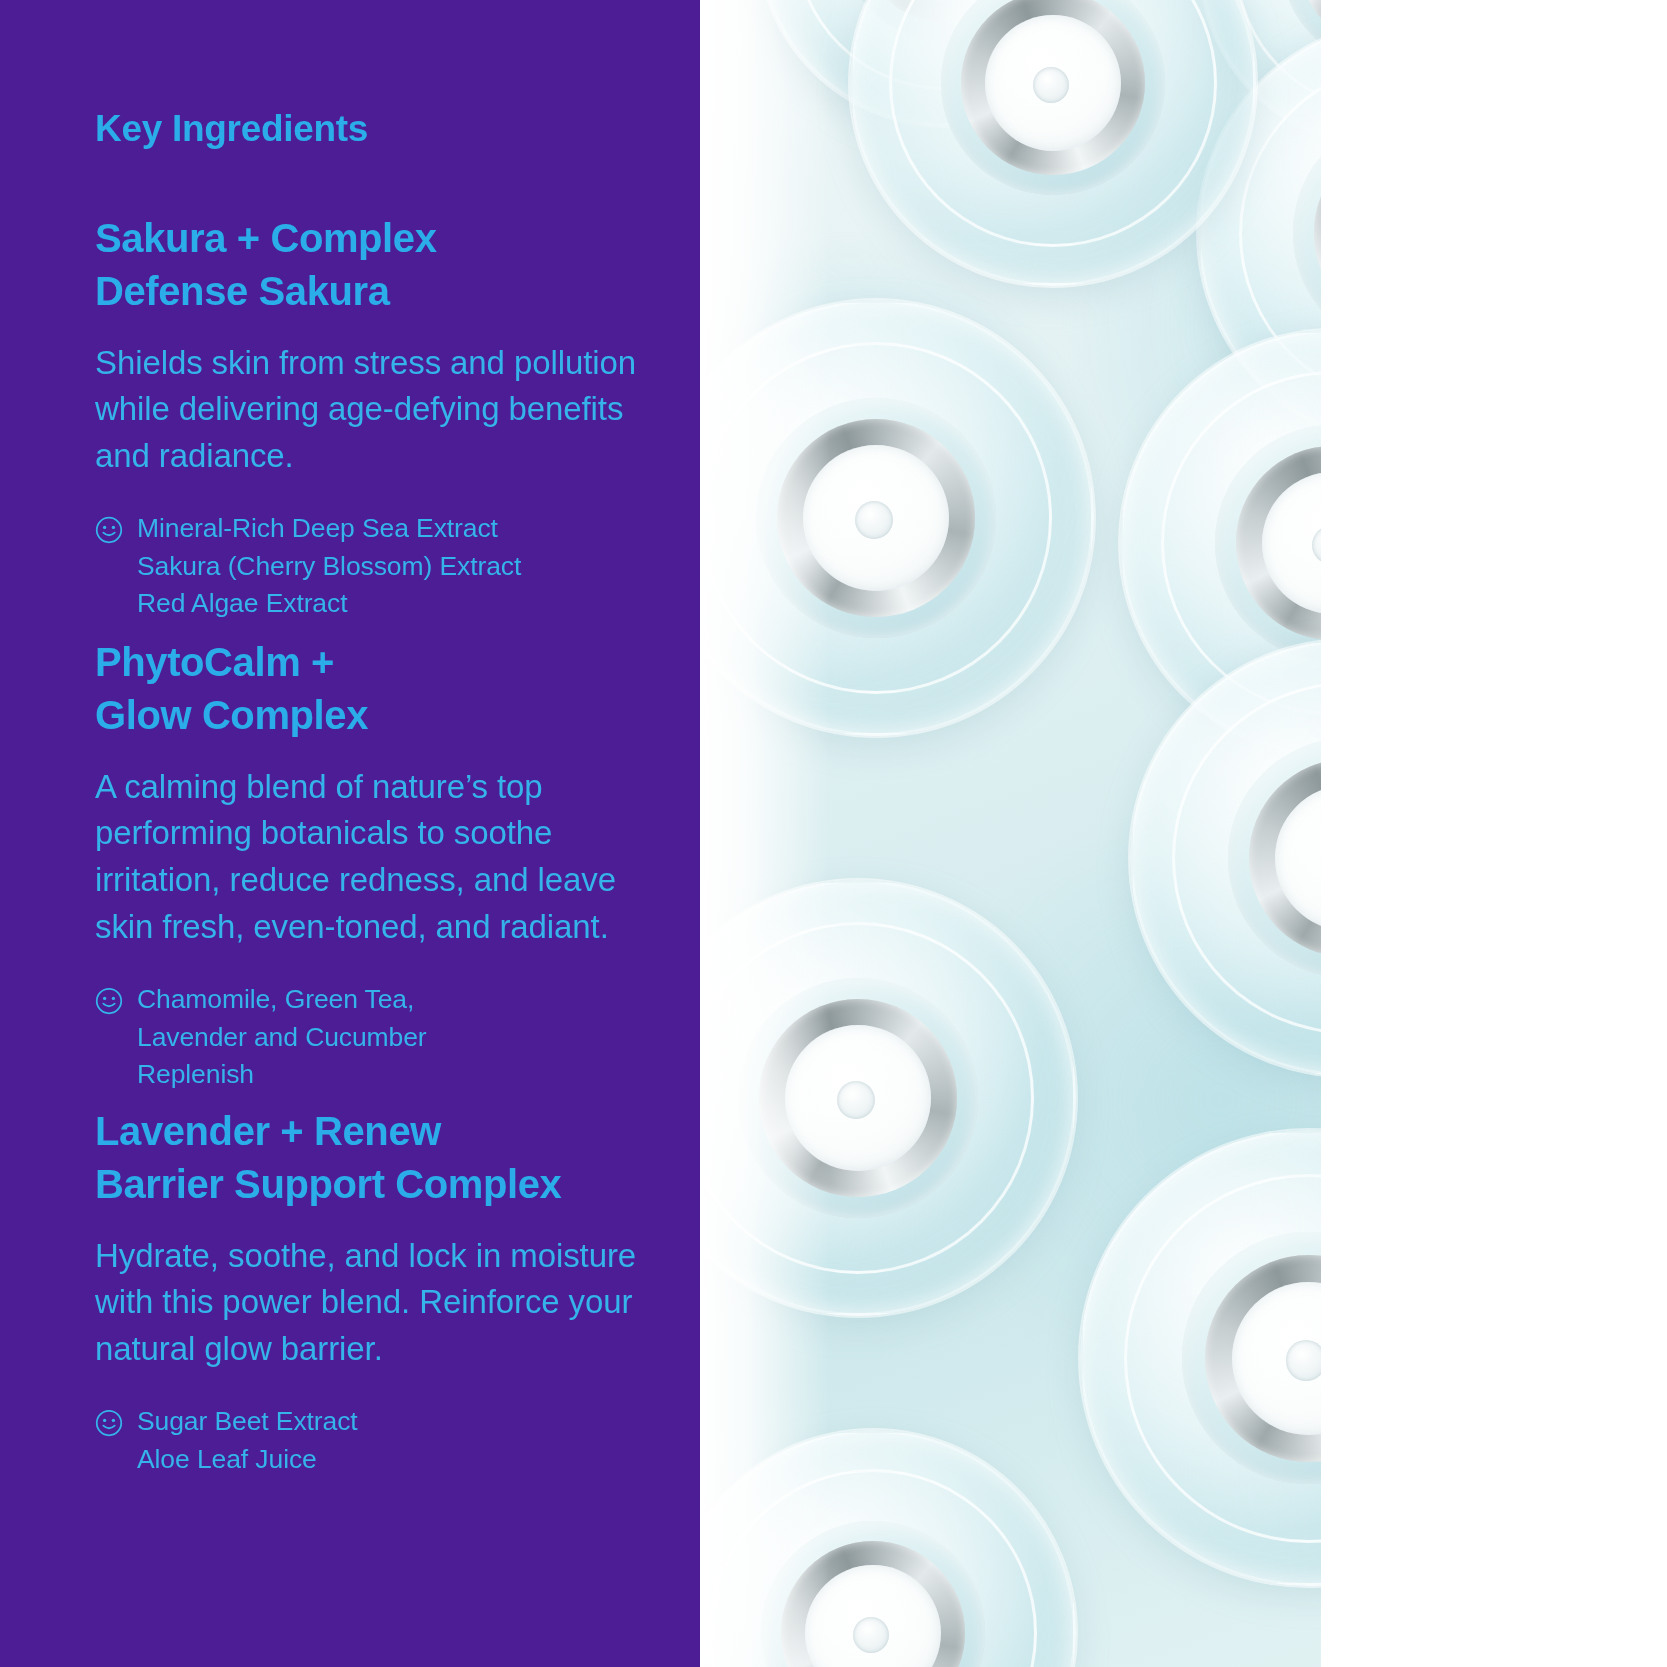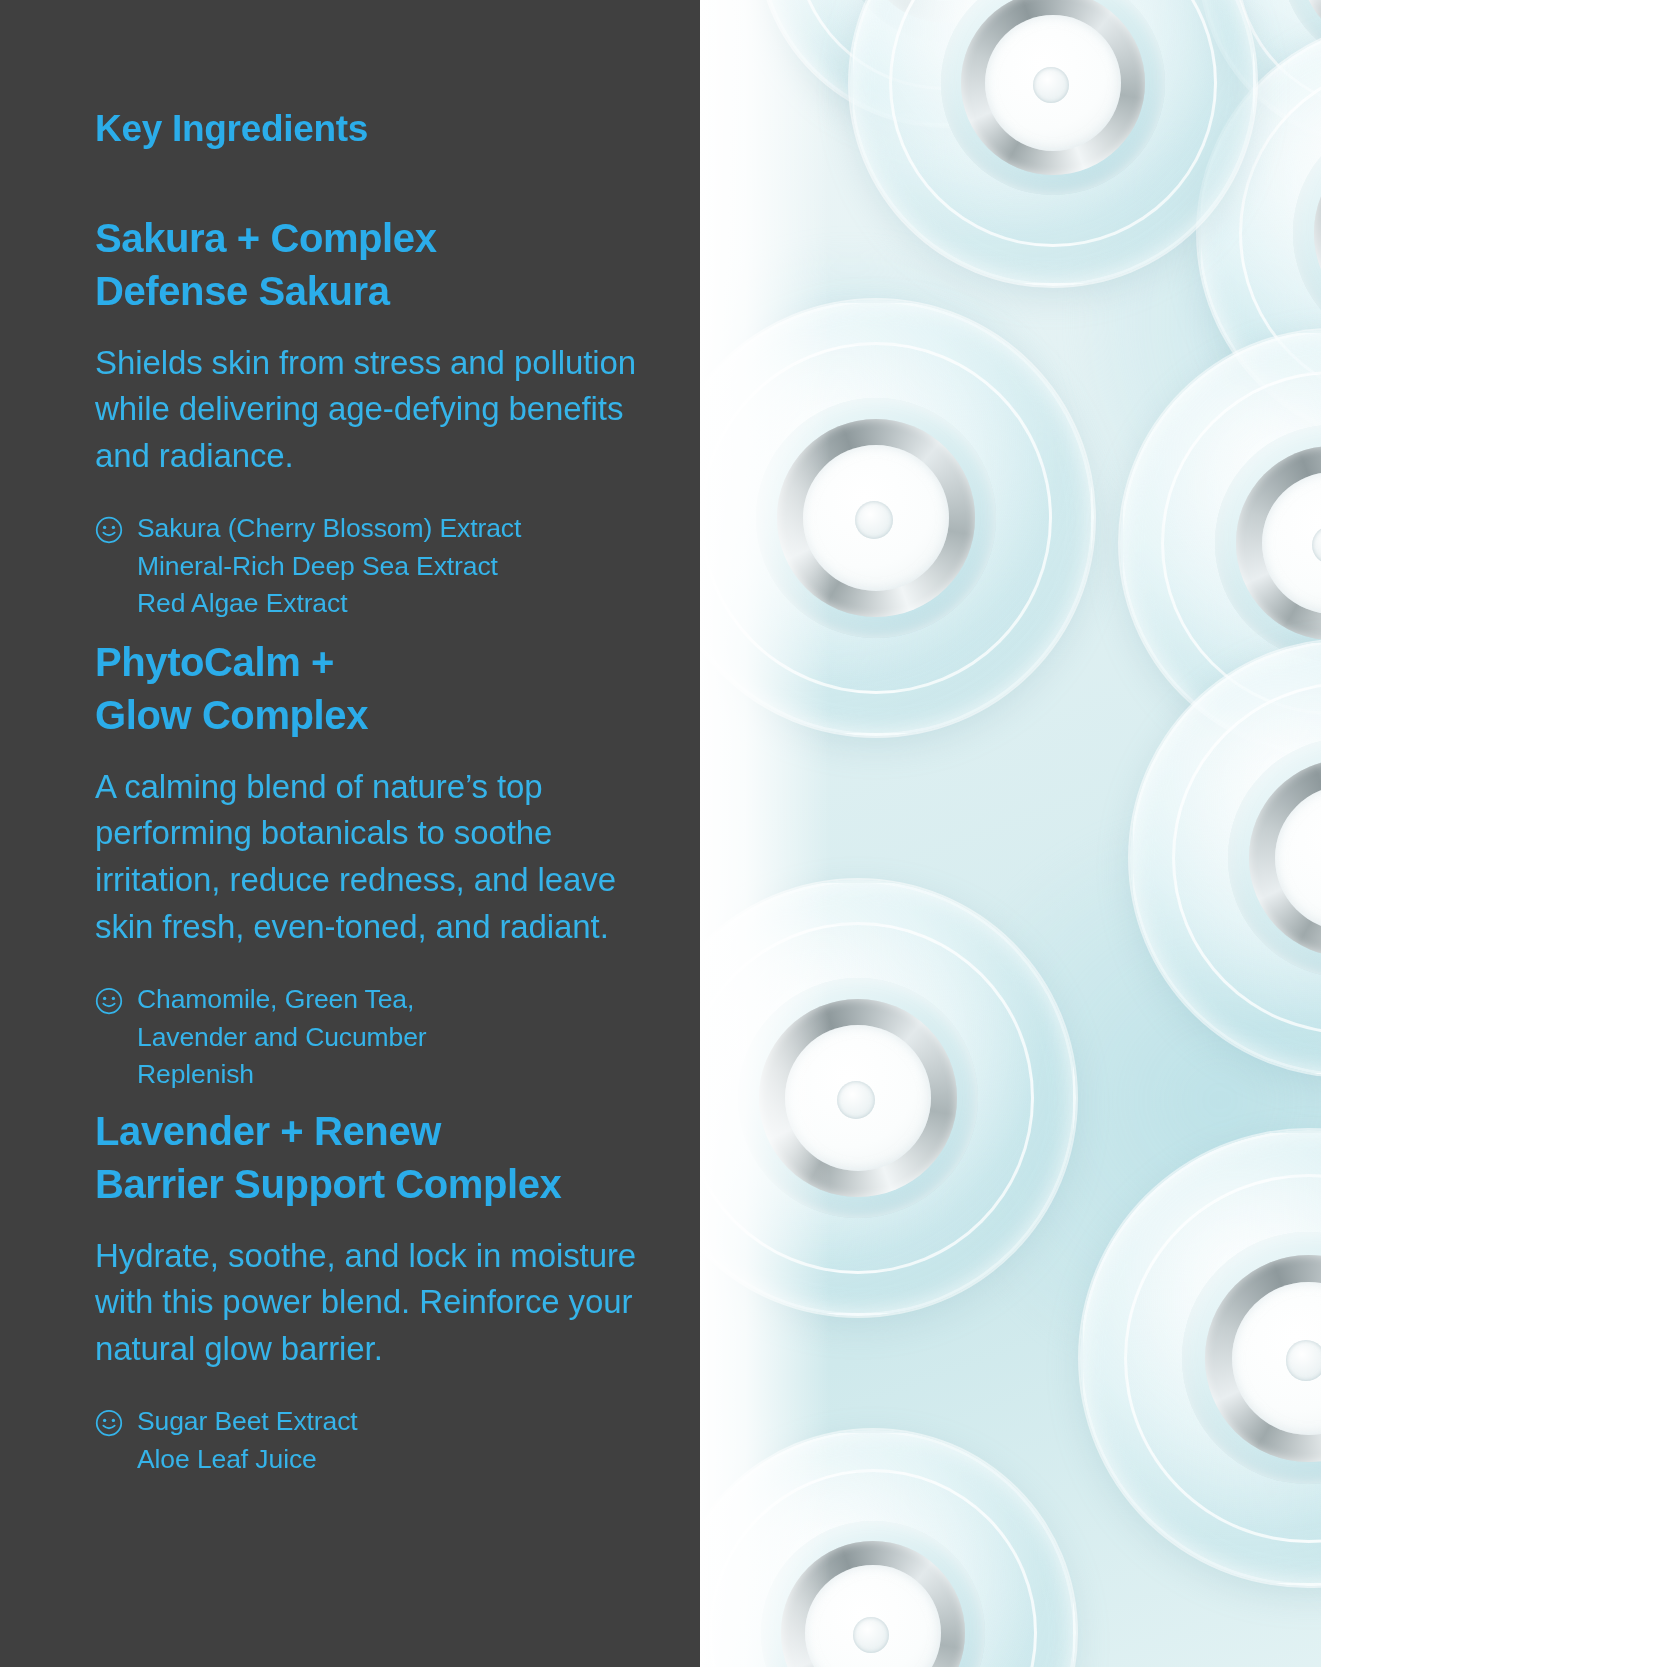--- a/index.html
+++ b/index.html
@@ -10,21 +10,21 @@
   body {
     width: 1667px;
     height: 1667px;
     overflow: hidden;
     font-family: "Liberation Sans", sans-serif;
   }
   .page {
     position: relative;
     width: 1321px;
     height: 1667px;
-    background: #404040;
+    background: #4c1d95;
     overflow: hidden;
   }
 
   
   .photo {
     position: absolute;
     top: 0;
     left: 700px;
     width: 967px;
     height: 1667px;
@@ -264,22 +264,22 @@
       <div class="bullets">
         <span class="face-icon">
           <svg viewBox="0 0 32 32" width="28" height="28">
             <circle cx="16" cy="16" r="14" fill="none" stroke="#35b4ea" stroke-width="2"></circle>
             <circle cx="11" cy="13" r="1.9" fill="#35b4ea"></circle>
             <circle cx="21" cy="13" r="1.9" fill="#35b4ea"></circle>
             <path d="M9.5 19 Q16 25 22.5 19" fill="none" stroke="#35b4ea" stroke-width="2" stroke-linecap="round"></path>
           </svg>
         </span>
         <ul>
+          <li>Mineral-Rich Deep Sea Extract</li>
           <li>Sakura (Cherry Blossom) Extract</li>
-          <li>Mineral-Rich Deep Sea Extract</li>
           <li>Red Algae Extract</li>
         </ul>
       </div>
     </div>
 
     <div class="block b2">
       <h2>
         <span>PhytoCalm +</span><br>
         <span>Glow Complex</span>
       </h2>

